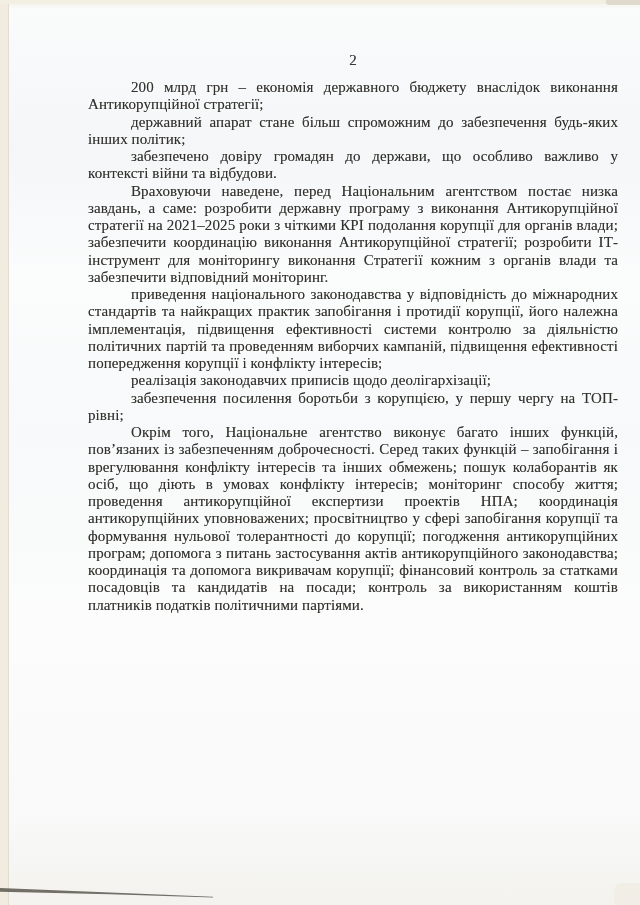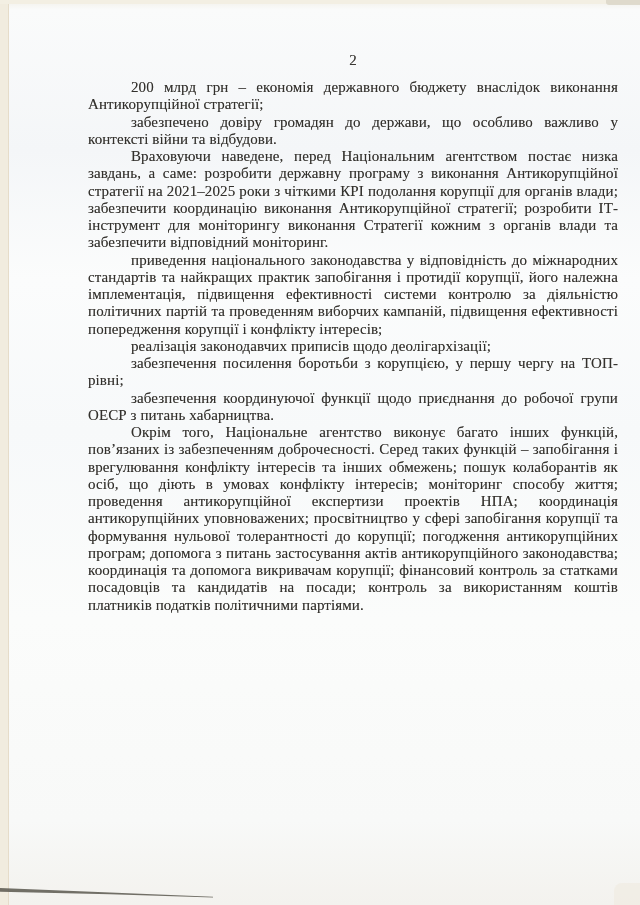--- a/index.html
+++ b/index.html
@@ -59,26 +59,26 @@
 
   <div class="edge-left"></div>
   <div class="edge-top"></div>
   <div class="smudge-tr"></div>
   <div class="smudge-br"></div>
 
   <div class="page-number">2</div>
 
   <div class="doc-body">
     <p>200 млрд грн – економія державного бюджету внаслідок виконання Антикорупційної стратегії;</p>
+    <p>державний апарат стане більш спроможним до забезпечення будь-яких інших політик;</p>
     <p>забезпечено довіру громадян до держави, що особливо важливо у контексті війни та відбудови.</p>
     <p>Враховуючи наведене, перед Національним агентством постає низка завдань, а саме: розробити державну програму з виконання Антикорупційної стратегії на 2021–2025 роки з чіткими КРІ подолання корупції для органів влади; забезпечити координацію виконання Антикорупційної стратегії; розробити ІТ-інструмент для моніторингу виконання Стратегії кожним з органів влади та забезпечити відповідний моніторинг.</p>
     <p>приведення національного законодавства у відповідність до міжнародних стандартів та найкращих практик запобігання і протидії корупції, його належна імплементація, підвищення ефективності системи контролю за діяльністю політичних партій та проведенням виборчих кампаній, підвищення ефективності попередження корупції і конфлікту інтересів;</p>
     <p>реалізація законодавчих приписів щодо деолігархізації;</p>
     <p>забезпечення посилення боротьби з корупцією, у першу чергу на ТОП-рівні;</p>
-    <p>забезпечення координуючої функції щодо приєднання до робочої групи ОЕСР з питань хабарництва.</p>
     <p>Окрім того, Національне агентство виконує багато інших функцій, пов’язаних із забезпеченням доброчесності. Серед таких функцій – запобігання і врегулювання конфлікту інтересів та інших обмежень; пошук колаборантів як осіб, що діють в умовах конфлікту інтересів; моніторинг способу життя; проведення антикорупційної експертизи проектів НПА; координація антикорупційних уповноважених; просвітництво у сфері запобігання корупції та формування нульової толерантності до корупції; погодження антикорупційних програм; допомога з питань застосування актів антикорупційного законодавства; координація та допомога викривачам корупції; фінансовий контроль за статками посадовців та кандидатів на посади; контроль за використанням коштів платників податків політичними партіями.</p>
   </div>
 
   <svg class="artifact-svg" viewBox="0 0 640 905" xmlns="http://www.w3.org/2000/svg">
     <polygon points="0,888 110,892.5 213,896.8 213,897.6 110,894.3 0,891.8" fill="#59574e" opacity="0.85"></polygon>
   </svg>
 
 </div>
 
 </body></html>

